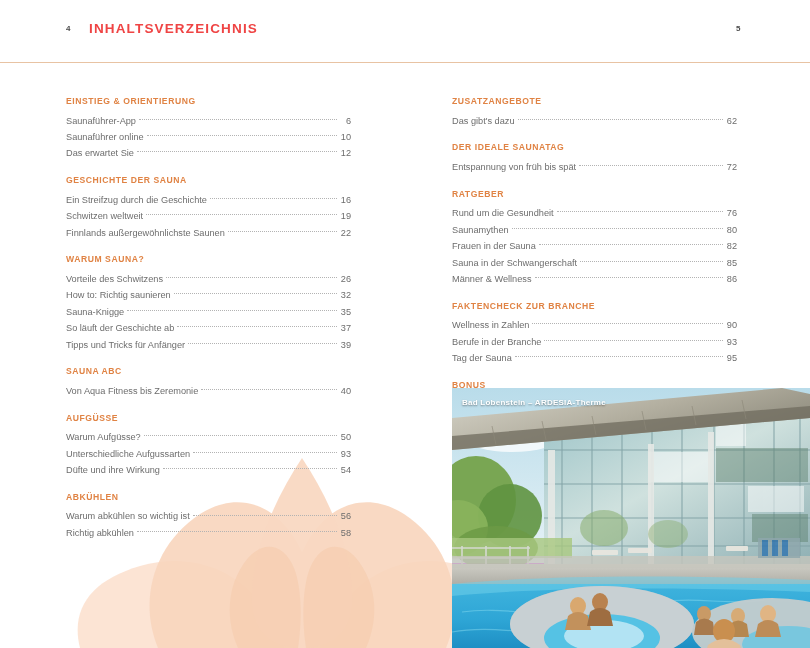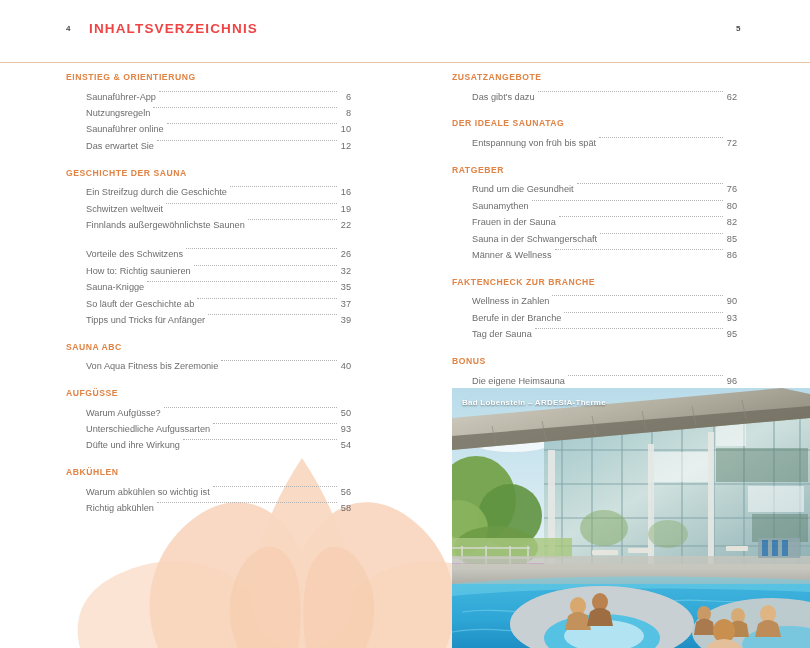--- a/index.html
+++ b/index.html
@@ -63,47 +63,46 @@
     left: 62px;
     top: 440px;
     width: 480px;
     height: 208px;
     pointer-events: none;
   }
 
   
   .col {
     position: absolute;
-    top: 72px;
+    top: 96px;
     width: 285px;
   }
   .col-left  { left: 66px; }
   .col-right { left: 452px; }
 
   .section { margin-bottom: 13px; }
   .section:last-child { margin-bottom: 0; }
 
   .sec-title {
     font-size: 8.6px;
     font-weight: bold;
     letter-spacing: 0.55px;
     color: #e08344;
     margin-bottom: 7px;
     text-transform: uppercase;
   }
 
   .entry {
     display: flex;
-    align-items: flex-start;
+    align-items: center;
     font-size: 9.2px;
     color: #6d6d6d;
     line-height: 1;
     padding: 3.6px 0;
     white-space: nowrap;
-    margin-left: 20px;
   }
   .entry-label { flex: 0 0 auto; padding-right: 2px; }
   .entry-dots {
     flex: 1 1 auto;
     min-width: 4px;
     border-bottom: 1px dotted #b3b3b3;
     position: relative;
     top: -2px;
     margin: 0 1px;
   }
@@ -179,25 +178,20 @@
 
   <div class="col col-left">
       <div class="section">
         <div class="sec-title">EINSTIEG &amp; ORIENTIERUNG</div>
         <div class="entry">
           <span class="entry-label">Saunaführer-App</span>
           <span class="entry-dots"></span>
           <span class="entry-page">6</span>
         </div>
         <div class="entry">
-          <span class="entry-label">Nutzungsregeln</span>
-          <span class="entry-dots"></span>
-          <span class="entry-page">8</span>
-        </div>
-        <div class="entry">
           <span class="entry-label">Saunaführer online</span>
           <span class="entry-dots"></span>
           <span class="entry-page">10</span>
         </div>
         <div class="entry">
           <span class="entry-label">Das erwartet Sie</span>
           <span class="entry-dots"></span>
           <span class="entry-page">12</span>
         </div>
       </div>
@@ -213,20 +207,21 @@
           <span class="entry-dots"></span>
           <span class="entry-page">19</span>
         </div>
         <div class="entry">
           <span class="entry-label">Finnlands außergewöhnlichste Saunen</span>
           <span class="entry-dots"></span>
           <span class="entry-page">22</span>
         </div>
       </div>
       <div class="section">
+        <div class="sec-title">WARUM SAUNA?</div>
         <div class="entry">
           <span class="entry-label">Vorteile des Schwitzens</span>
           <span class="entry-dots"></span>
           <span class="entry-page">26</span>
         </div>
         <div class="entry">
           <span class="entry-label">How to: Richtig saunieren</span>
           <span class="entry-dots"></span>
           <span class="entry-page">32</span>
         </div>

